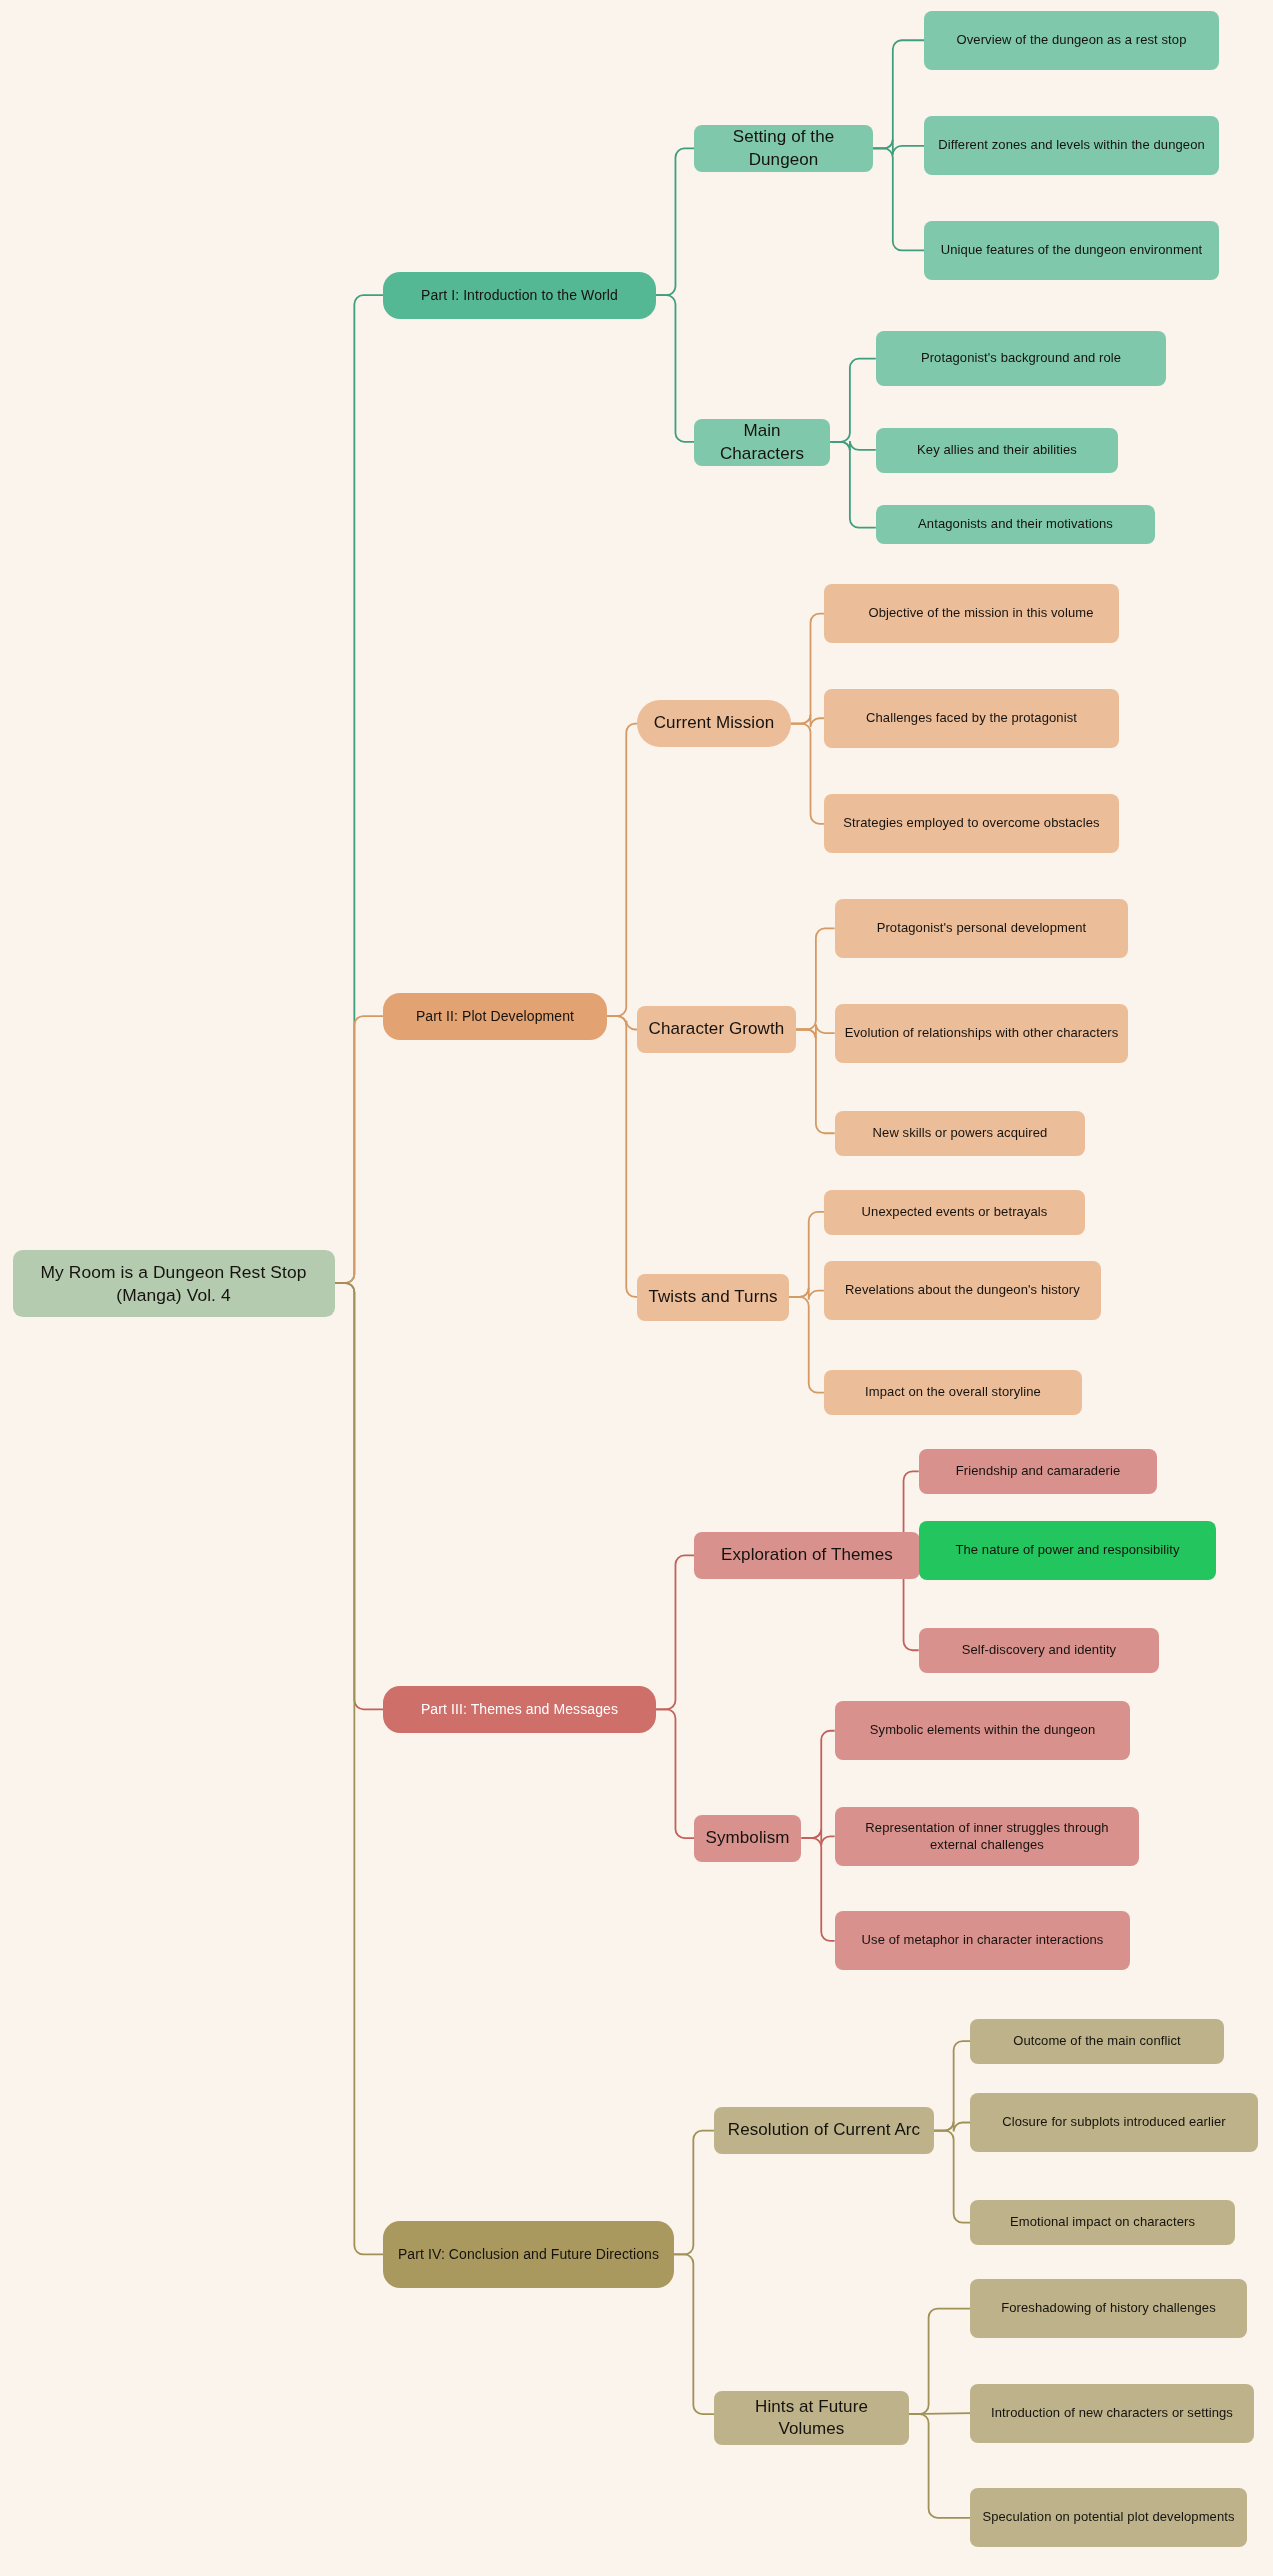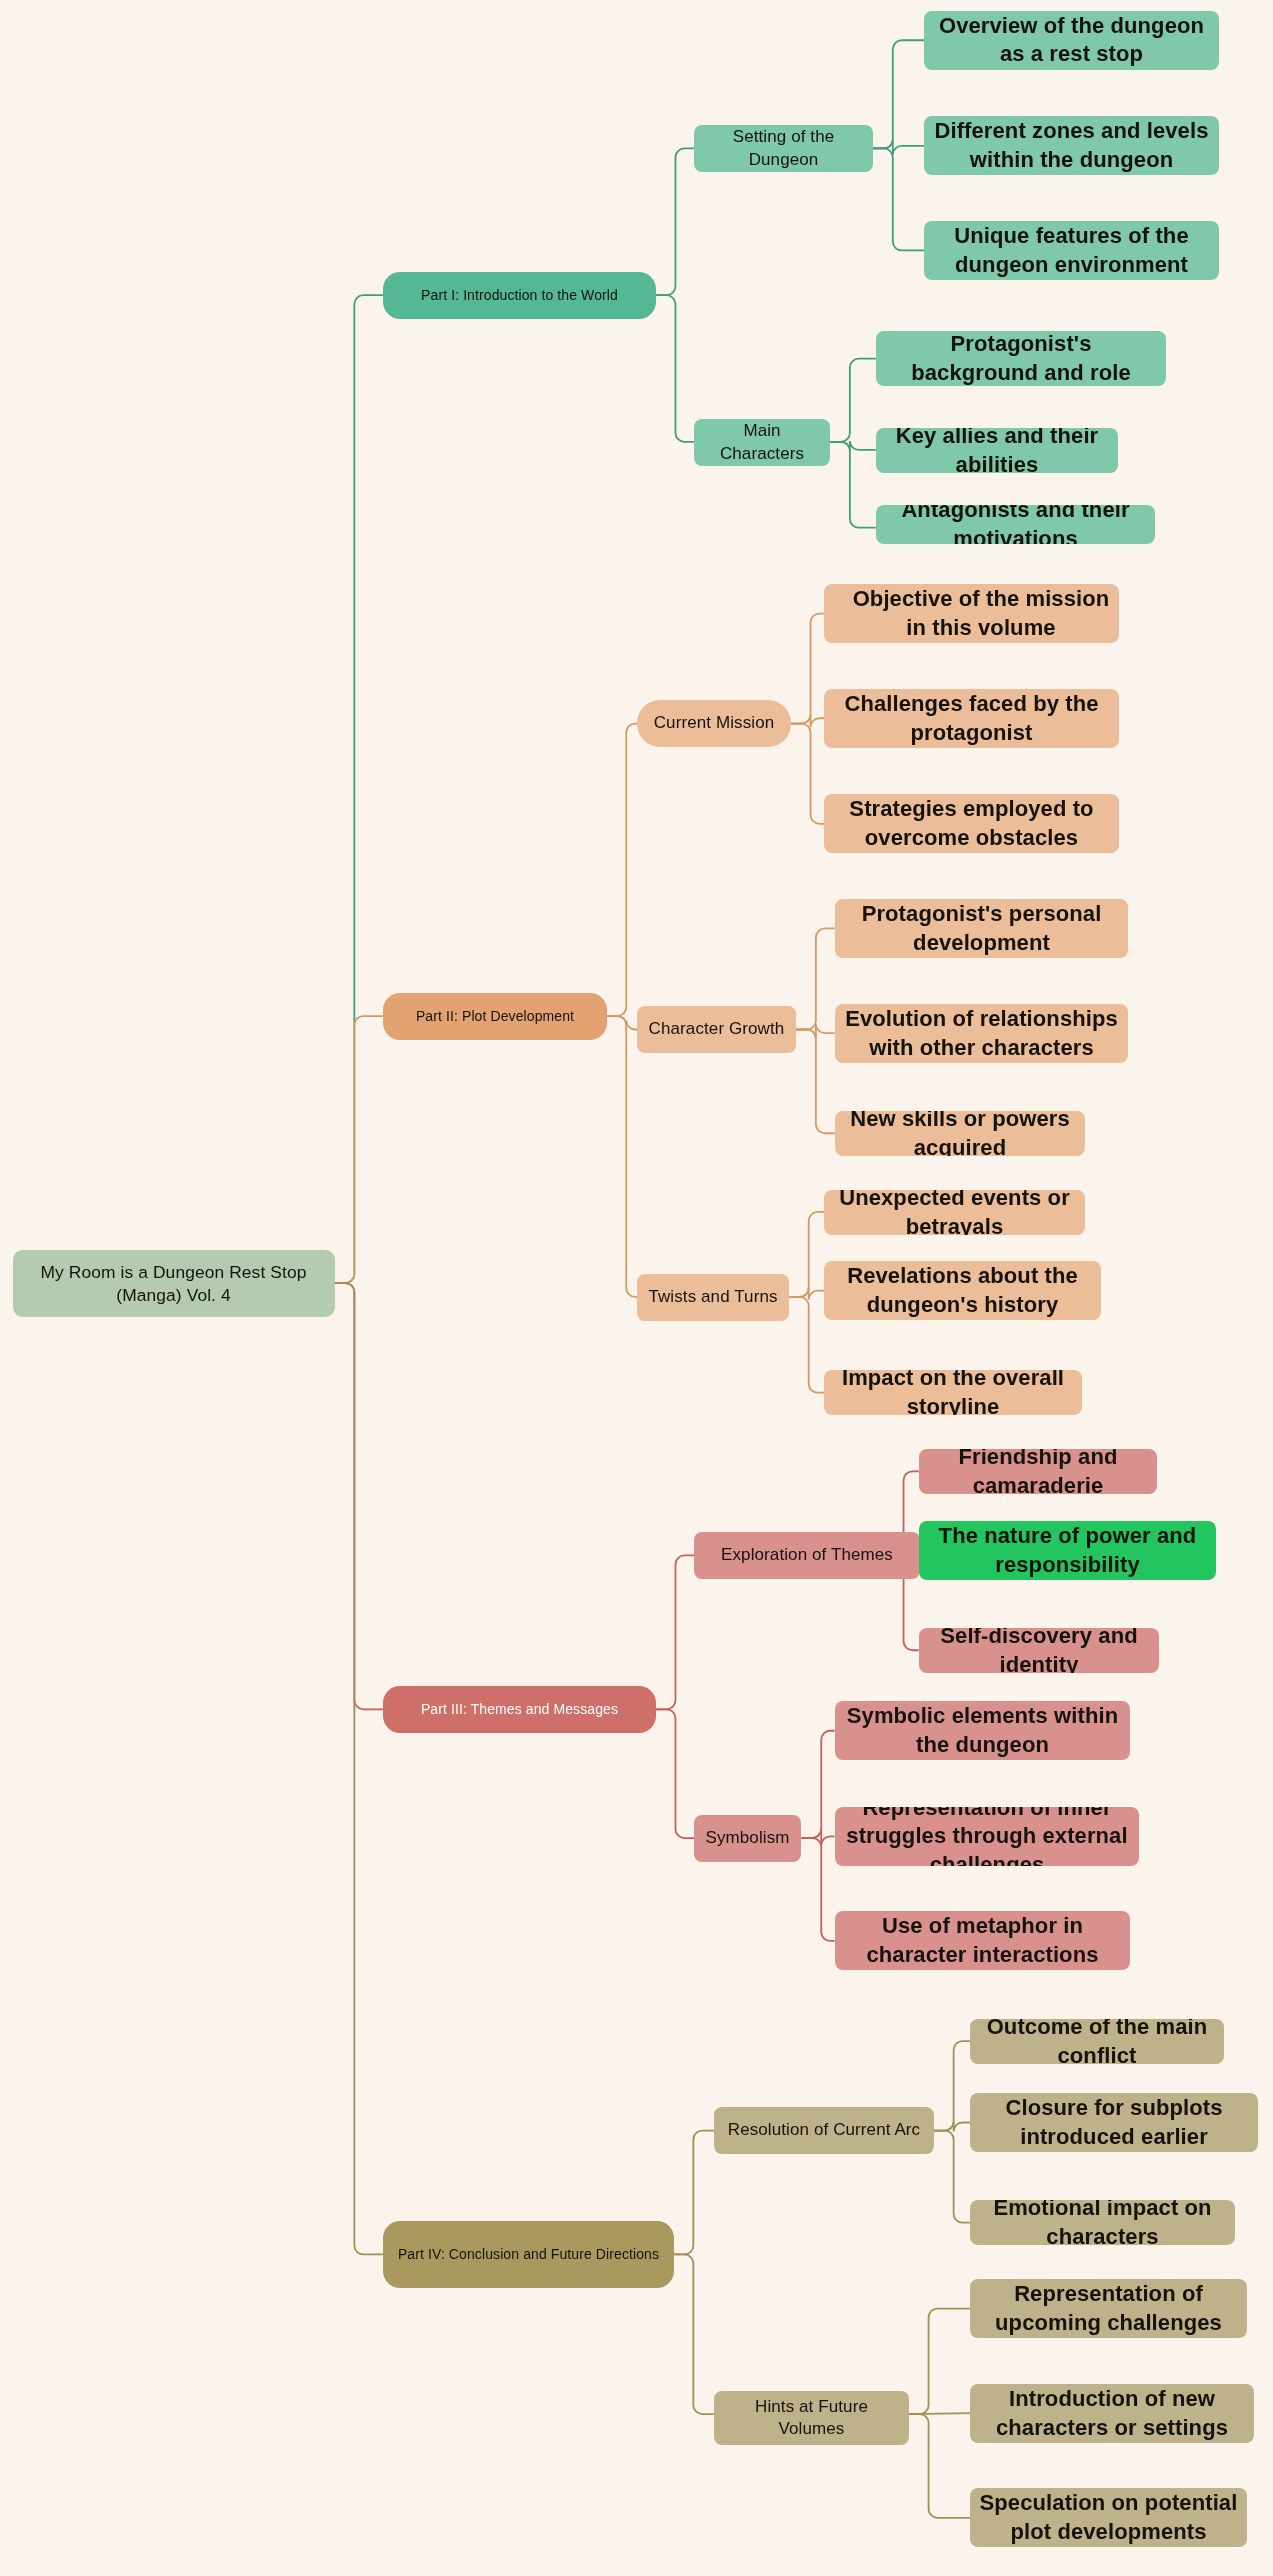--- a/index.html
+++ b/index.html
@@ -46,22 +46,21 @@
   }
   .node.l1 {
     font-size: 14px;
     border-radius: 17px;
     text-align: right;
   }
   .node.l2 {
     font-size: 17px;
   }
   .node.l3 {
-    font-size: 22px;
-    font-weight: bold;
+    font-size: 13px;
   }
   .node.white-text { color: #ffffff; }
 </style>
 </head>
 <body>
 
 <div id="canvas">
   <svg id="edges" viewBox="0 0 1424 2880" xmlns="http://www.w3.org/2000/svg">
       <path d="M 374 1434.5 L 386 1434.5 A 10 10 0 0 0 396 1424.5 L 396 340 A 10 10 0 0 1 406 330 L 428 330" fill="none" stroke="#3f9e7d" stroke-width="2"></path>
       <path d="M 733 330 L 745 330 A 10 10 0 0 0 755 320 L 755 176 A 10 10 0 0 1 765 166 L 776 166" fill="none" stroke="#3f9e7d" stroke-width="2"></path>
@@ -213,21 +212,21 @@
       <div class="node l3" style="left: 970px; top: 2093px; width: 288px; height: 59px; background: rgb(189, 178, 137);">
         <span>Closure for subplots introduced earlier</span>
       </div>
       <div class="node l3" style="left: 970px; top: 2200px; width: 265px; height: 45px; background: rgb(189, 178, 137);">
         <span>Emotional impact on characters</span>
       </div>
       <div class="node l2" style="left: 714px; top: 2391px; width: 195px; height: 54px; background: rgb(189, 178, 137);">
         <span>Hints at Future Volumes</span>
       </div>
       <div class="node l3" style="left: 970px; top: 2279px; width: 277px; height: 59px; background: rgb(189, 178, 137);">
-        <span>Representation of upcoming challenges</span>
+        <span>Foreshadowing of history challenges</span>
       </div>
       <div class="node l3" style="left: 970px; top: 2384px; width: 284px; height: 59px; background: rgb(189, 178, 137);">
         <span>Introduction of new characters or settings</span>
       </div>
       <div class="node l3" style="left: 970px; top: 2488px; width: 277px; height: 59px; background: rgb(189, 178, 137);">
         <span>Speculation on potential plot developments</span>
       </div>
     </div>
 </div>
 

